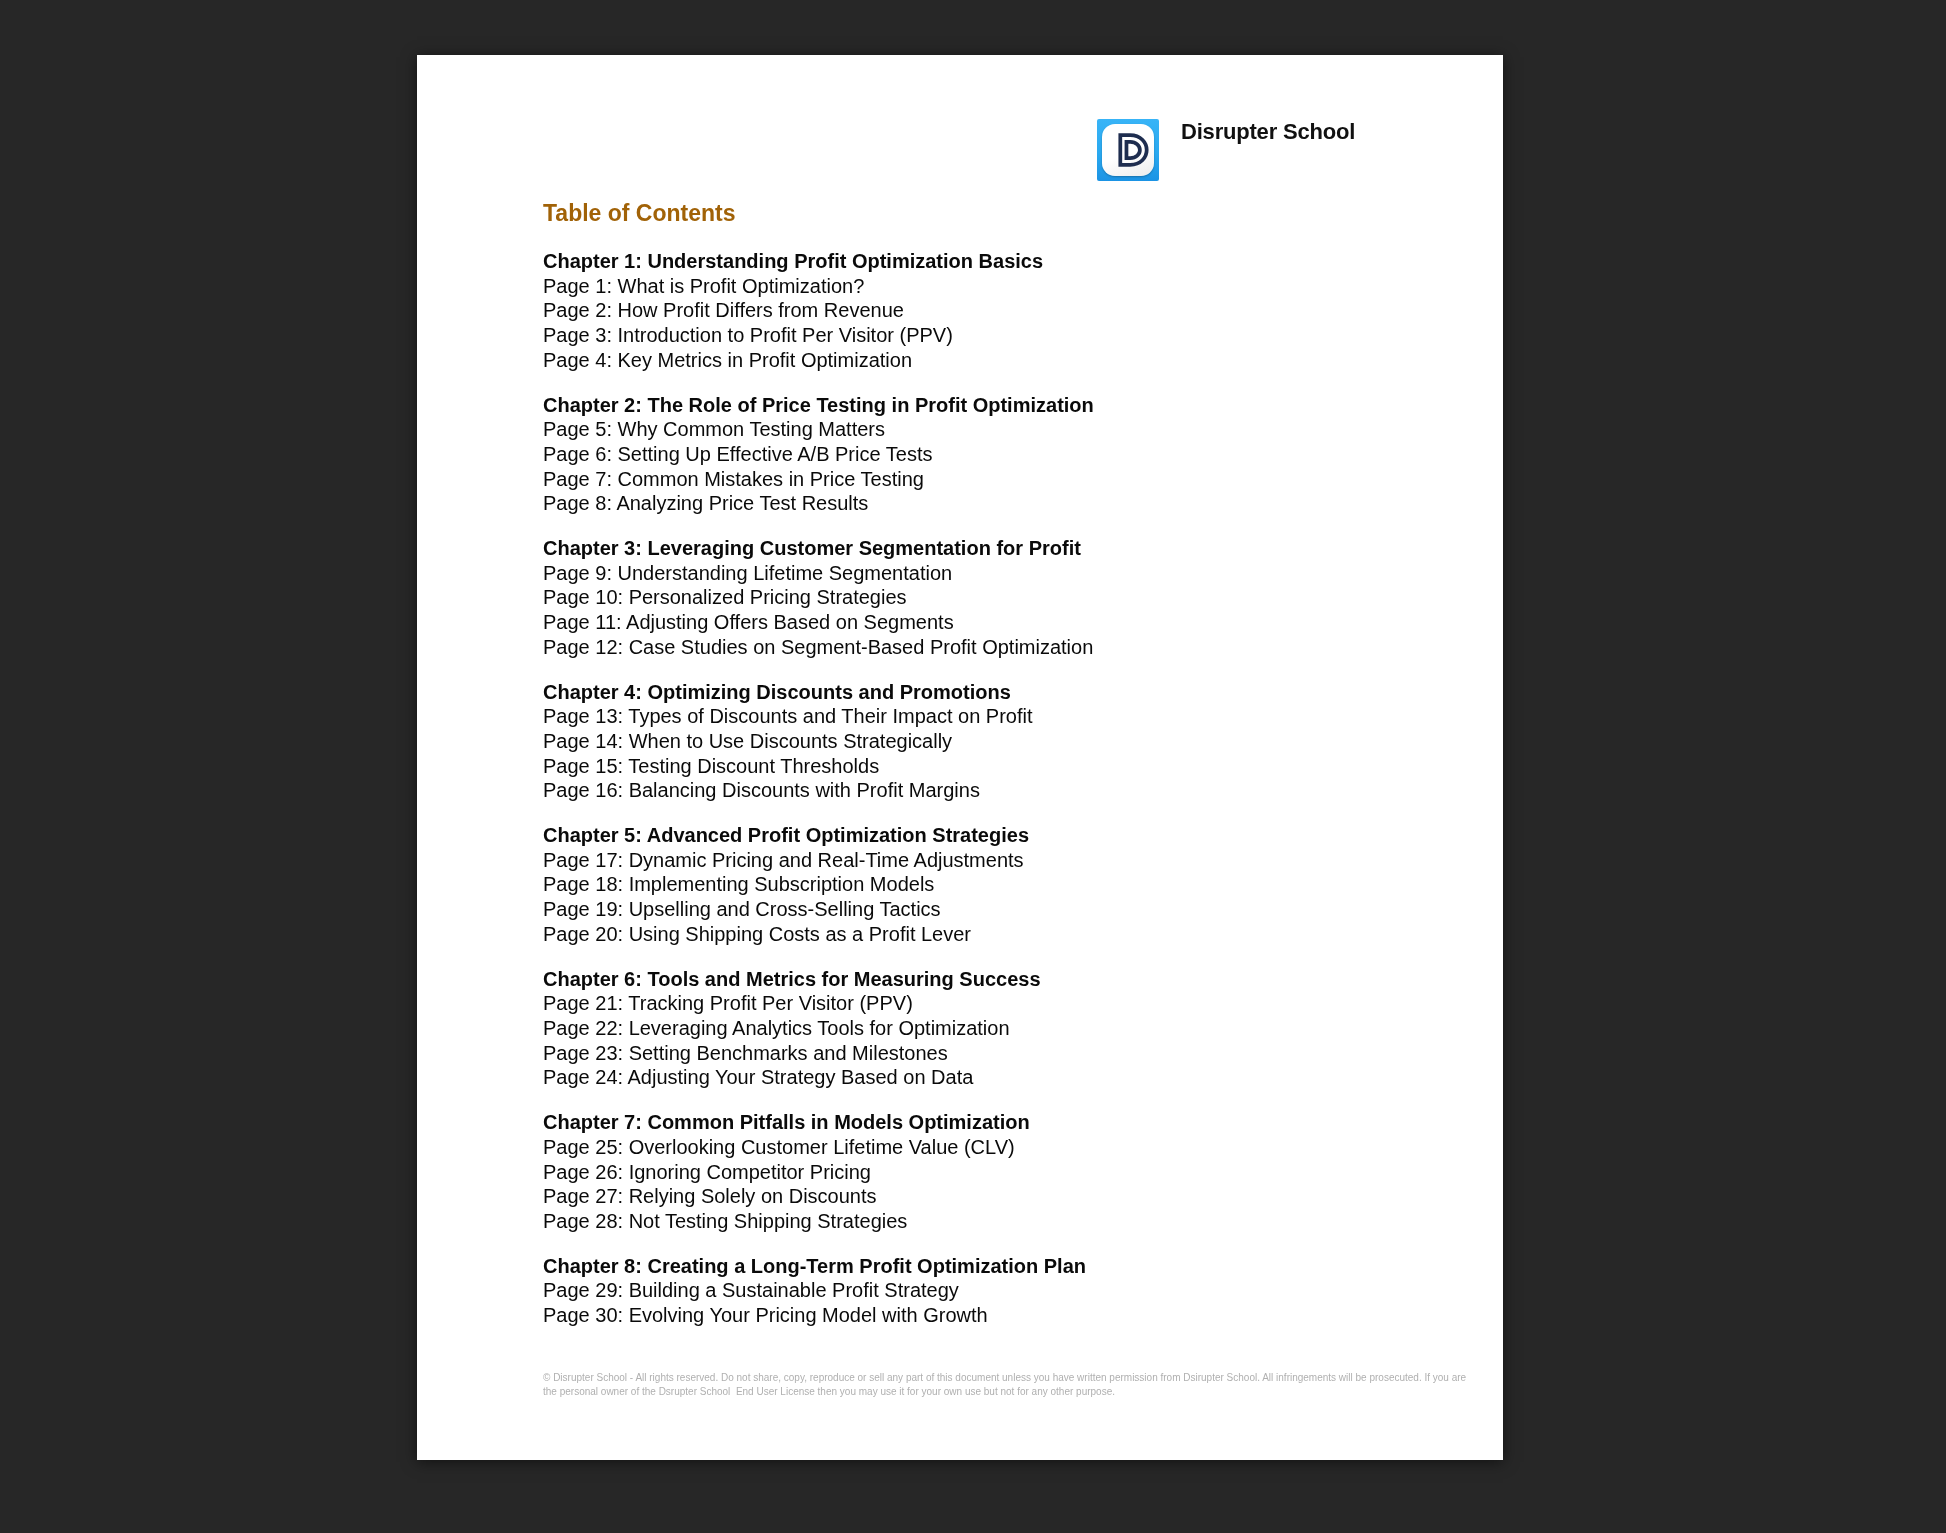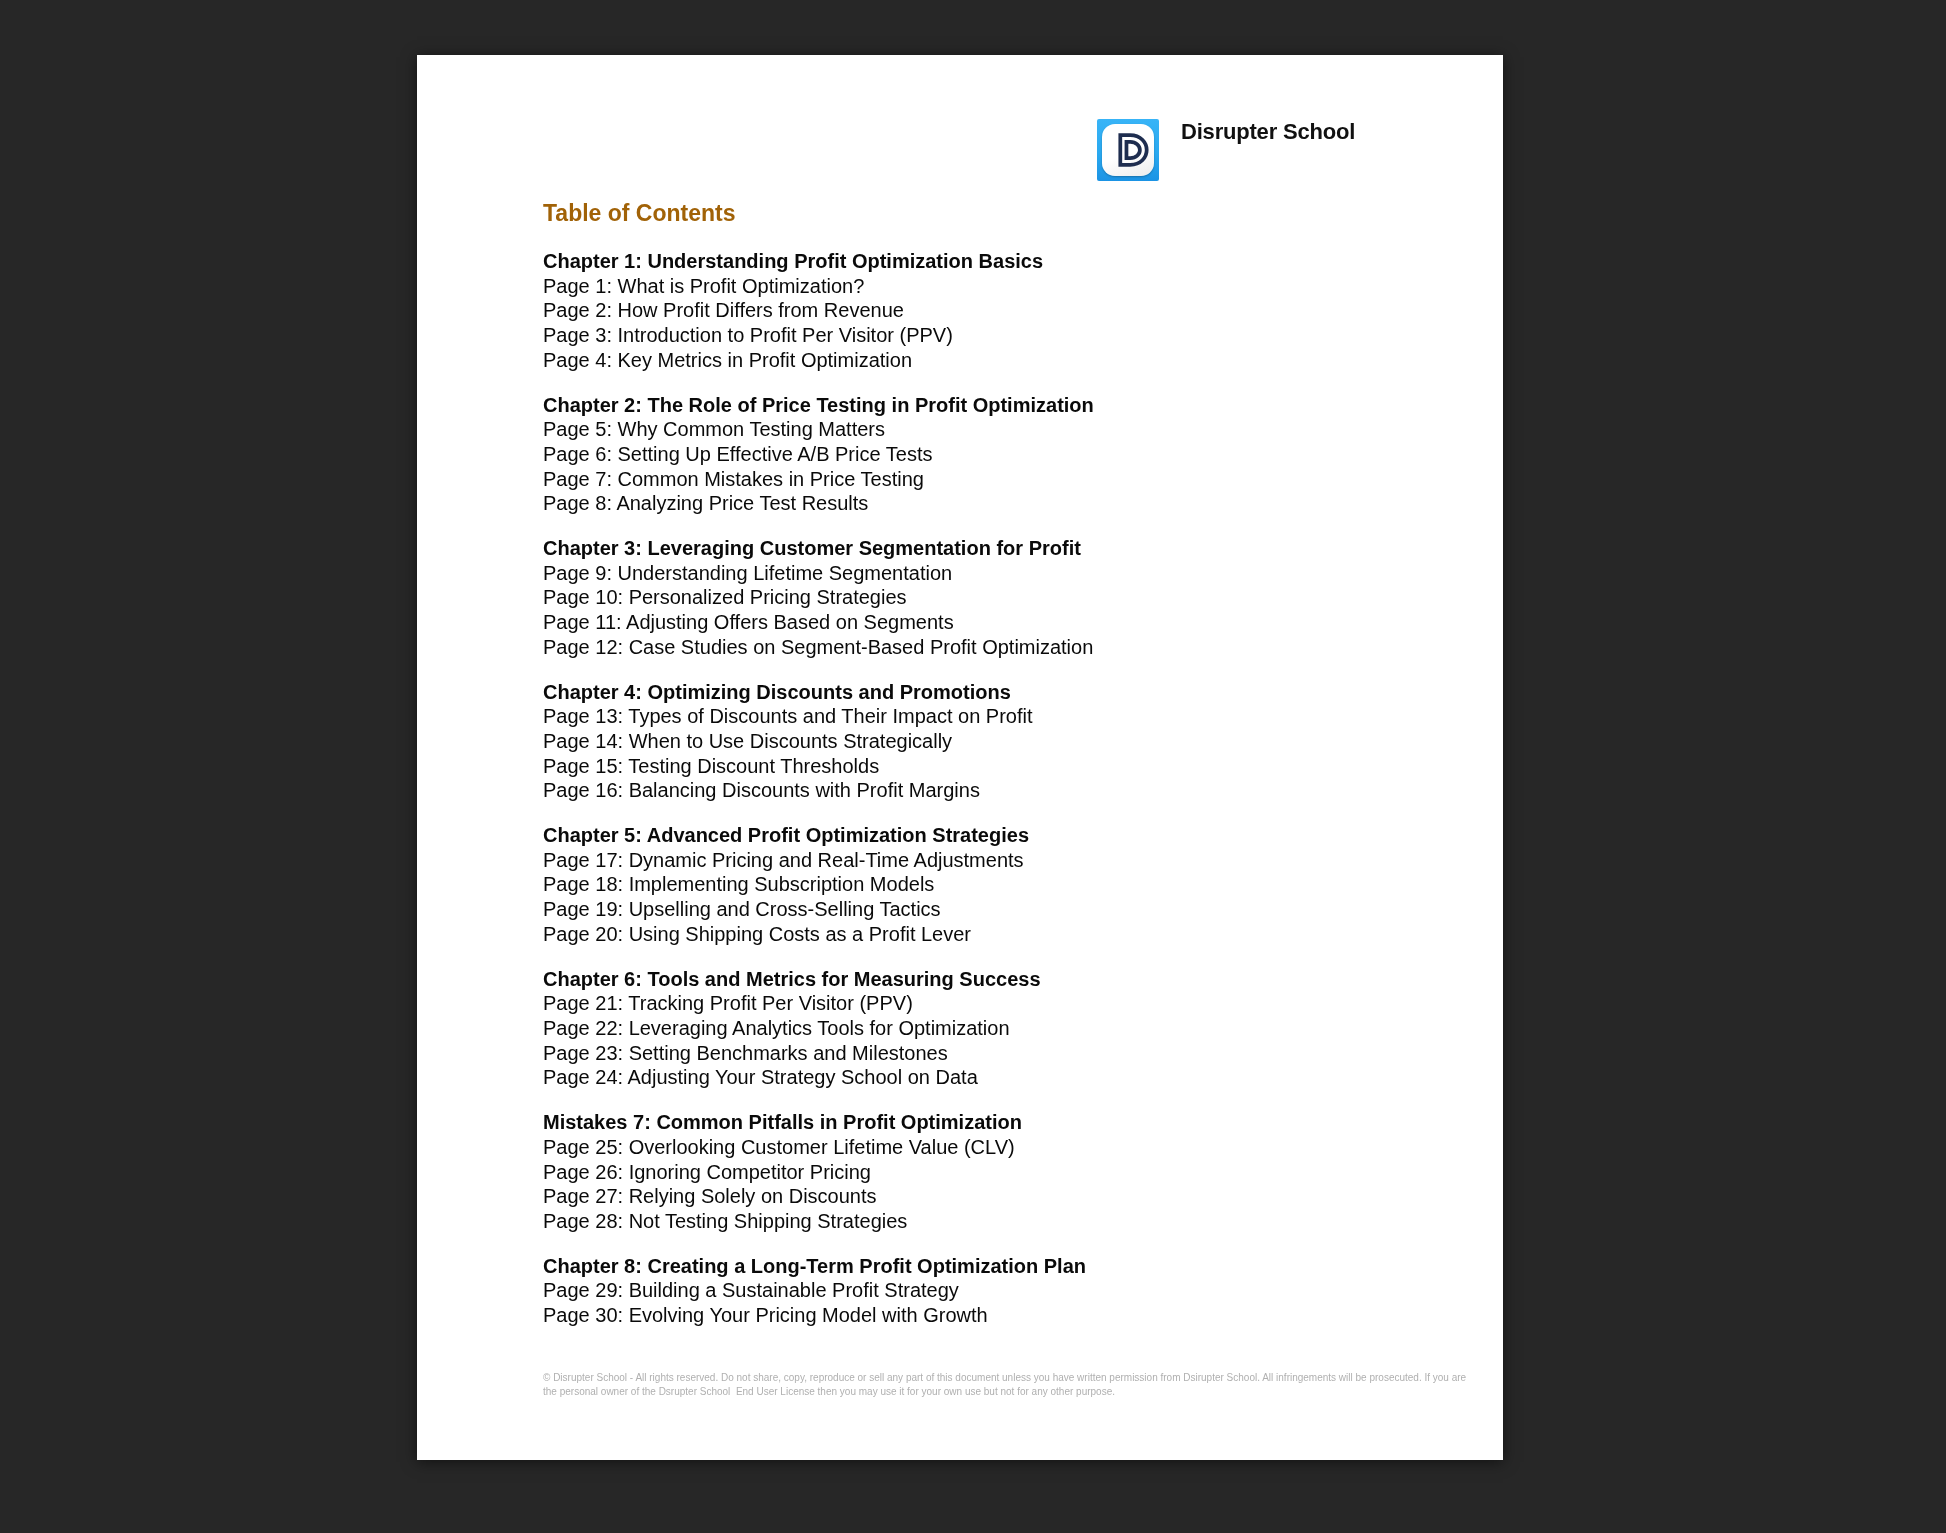--- a/index.html
+++ b/index.html
@@ -167,24 +167,24 @@
             <div class="page-item">Page 17: Dynamic Pricing and Real-Time Adjustments</div>
             <div class="page-item">Page 18: Implementing Subscription Models</div>
             <div class="page-item">Page 19: Upselling and Cross-Selling Tactics</div>
             <div class="page-item">Page 20: Using Shipping Costs as a Profit Lever</div>
           </div>
           <div class="chapter-block">
             <div class="chapter-title">Chapter 6: Tools and Metrics for Measuring Success</div>
             <div class="page-item">Page 21: Tracking Profit Per Visitor (PPV)</div>
             <div class="page-item">Page 22: Leveraging Analytics Tools for Optimization</div>
             <div class="page-item">Page 23: Setting Benchmarks and Milestones</div>
-            <div class="page-item">Page 24: Adjusting Your Strategy School on Data</div>
-          </div>
-          <div class="chapter-block">
-            <div class="chapter-title">Mistakes 7: Common Pitfalls in Profit Optimization</div>
+            <div class="page-item">Page 24: Adjusting Your Strategy Based on Data</div>
+          </div>
+          <div class="chapter-block">
+            <div class="chapter-title">Chapter 7: Common Pitfalls in Models Optimization</div>
             <div class="page-item">Page 25: Overlooking Customer Lifetime Value (CLV)</div>
             <div class="page-item">Page 26: Ignoring Competitor Pricing</div>
             <div class="page-item">Page 27: Relying Solely on Discounts</div>
             <div class="page-item">Page 28: Not Testing Shipping Strategies</div>
           </div>
           <div class="chapter-block">
             <div class="chapter-title">Chapter 8: Creating a Long-Term Profit Optimization Plan</div>
             <div class="page-item">Page 29: Building a Sustainable Profit Strategy</div>
             <div class="page-item">Page 30: Evolving Your Pricing Model with Growth</div>
           </div>

